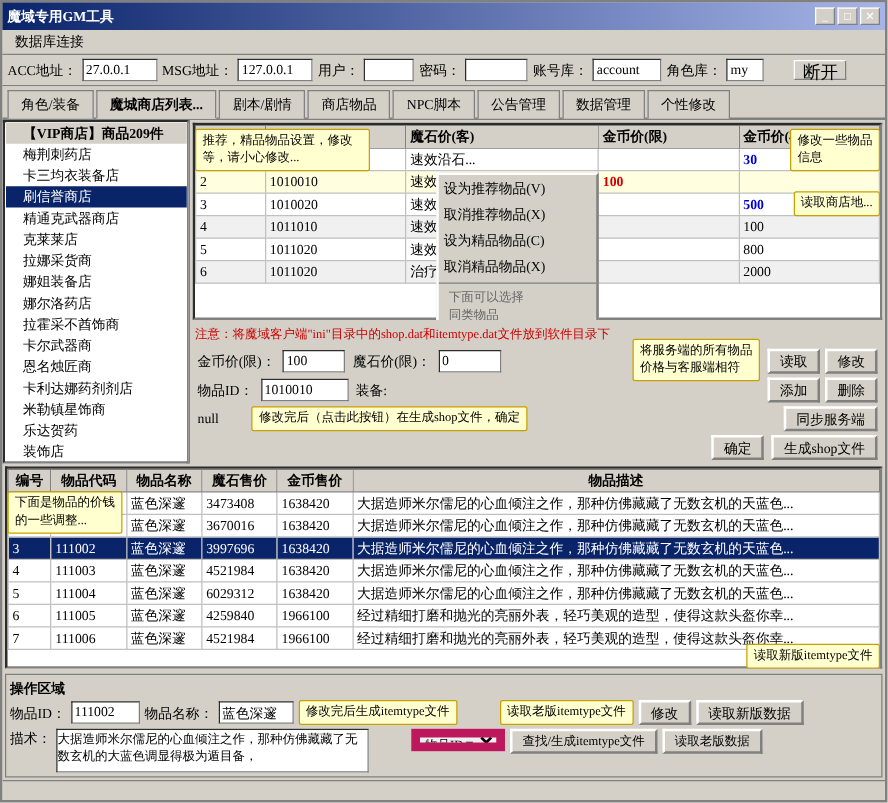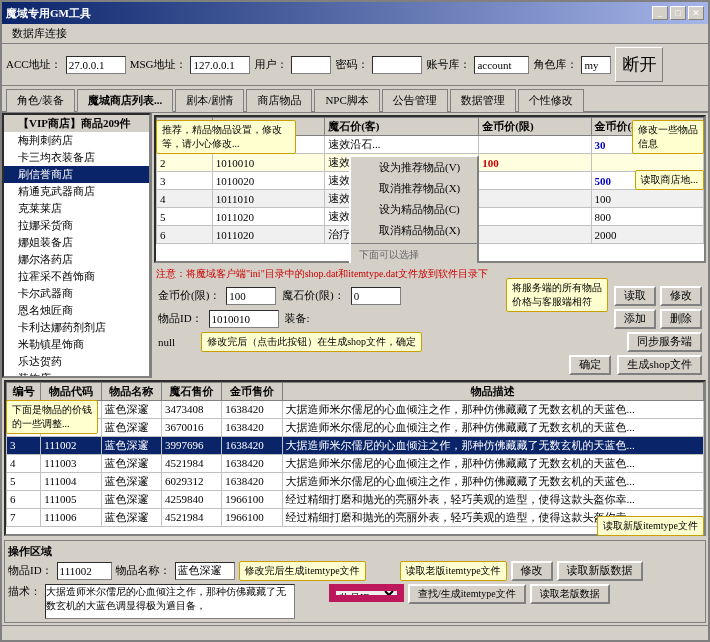--- a/index.html
+++ b/index.html
@@ -10,37 +10,37 @@
     .title-bar-text { font-size: 11px; font-weight: bold; }
     .title-bar-buttons { display: flex; gap: 2px; }
     .tb-btn { width: 16px; height: 14px; background: #d4d0c8; border: 1px solid #808080; border-top-color: #fff; border-left-color: #fff; font-size: 9px; display: flex; align-items: center; justify-content: center; cursor: pointer; }
 
     .menu-bar { background: #d4d0c8; height: 20px; display: flex; align-items: center; padding: 0 2px; border-bottom: 1px solid #808080; }
     .menu-item { padding: 2px 8px; font-size: 11px; cursor: pointer; }
 
     .toolbar { background: #d4d0c8; padding: 3px 4px; display: flex; align-items: center; gap: 4px; border-bottom: 1px solid #808080; flex-wrap: wrap; }
     .toolbar-label { font-size: 11px; }
     .toolbar-input { height: 18px; border: 1px inset #808080; background: white; padding: 0 2px; font-size: 11px; }
-    .toolbar-btn { height: 35px; padding: 0 6px; background: #d4d0c8; border: 1px solid #808080; border-top-color: #fff; border-left-color: #fff; font-size: 17px; cursor: pointer; }
+    .toolbar-btn { height: 16px; padding: 0 6px; background: #d4d0c8; border: 1px solid #808080; border-top-color: #fff; border-left-color: #fff; font-size: 14px; cursor: pointer; margin-left: 20px; }
 
     .tabs { display: flex; background: #d4d0c8; padding: 2px 4px 0; gap: 2px; }
     .tab { padding: 3px 10px; background: #d4d0c8; border: 1px solid #808080; border-bottom: none; font-size: 11px; cursor: pointer; position: relative; top: 1px; }
     .tab.active { background: #d4d0c8; border-bottom: 1px solid #d4d0c8; z-index: 1; font-weight: bold; }
 
     .left-panel { width: 150px; border-right: 1px solid #808080; display: flex; flex-direction: column; flex-shrink: 0; }
     .shop-item { padding: 1px 14px; font-size: 11px; cursor: pointer; white-space: nowrap; }
     .shop-item.selected { background: #0a246a; color: white; }
     .shop-item.group-header { background: #d4d0c8; color: black; font-weight: bold; }
     .product-table { width: 100%; border-collapse: collapse; font-size: 11px; border-radius: 22px; }
     .product-table th { background: #d4d0c8; border: 1px solid #808080; padding: 1px 3px; font-weight: bold; text-align: left; position: sticky; top: 0; }
     .product-table td { border: 1px solid #c0c0c0; padding: 1px 3px; white-space: nowrap; }
     .product-table tr:nth-child(even) { background: #f0f0f0; }
 
     .context-menu { position: absolute; background: #d4d0c8; border: 2px solid; border-color: #fff #808080 #808080 #fff; z-index: 100; min-width: 130px; }
-    .context-menu-item { padding: 3px 4px; font-size: 11px; cursor: pointer; white-space: nowrap; margin-left: 24px; }
+    .context-menu-item { padding: 3px 4px; font-size: 11px; cursor: pointer; white-space: nowrap; }
     .context-menu-separator { height: 1px; background: #808080; margin: 2px 0; }
     .form-input { height: 18px; border: 1px inset #808080; background: white; padding: 0 2px; font-size: 11px; }
     .form-btn { height: 20px; padding: 0 8px; background: #d4d0c8; border: 2px solid; border-color: #fff #808080 #808080 #fff; font-size: 11px; cursor: pointer; white-space: nowrap; }
     .bottom-table { width: 100%; border-collapse: collapse; font-size: 11px; }
     .bottom-table th { background: #d4d0c8; border: 1px solid #808080; padding: 1px 3px; font-weight: bold; position: sticky; top: 0; }
     .bottom-table td { border: 1px solid #c0c0c0; padding: 1px 3px; white-space: nowrap; }
     .bottom-table tr:nth-child(odd) { background: #fff; }
     .bottom-table tr.selected td { background: #0a246a; color: white; }
 
     .status-bar { height: 16px; background: #d4d0c8; border-top: 1px solid #808080; display: flex; align-items: center; padding: 0 4px; }

